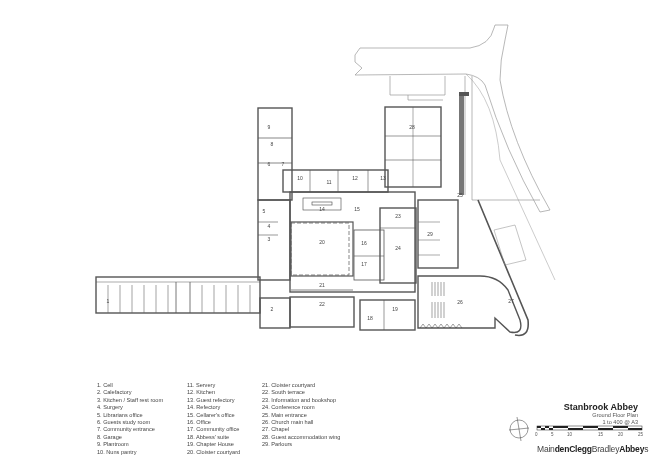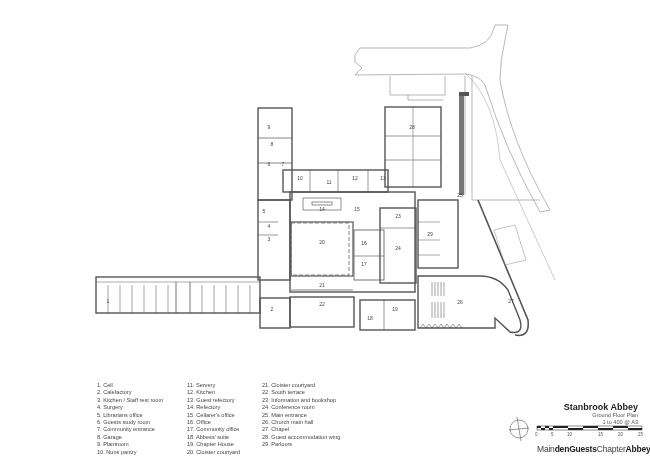--- a/index.html
+++ b/index.html
@@ -203,13 +203,13 @@
   <div>28. Guest accommodation wing</div>
   <div>29. Parlours</div>
 </div>
 
 <div class="title-block">
   <div class="title">Stanbrook Abbey</div>
   <div class="subtitle">Ground Floor Plan</div>
   <div class="subtitle">1 to 400 @ A3</div>
 </div>
 
-<div class="firm"><span>Main</span><b>den</b><b>Guests</b><span>Chapter</span><b>Abbey</b><span>s</span></div>
+<div class="firm"><span>Main</span><b>den</b><b>Clegg</b><span>Bradley</span><b>Abbey</b><span>s</span></div>
 
 </body></html>

